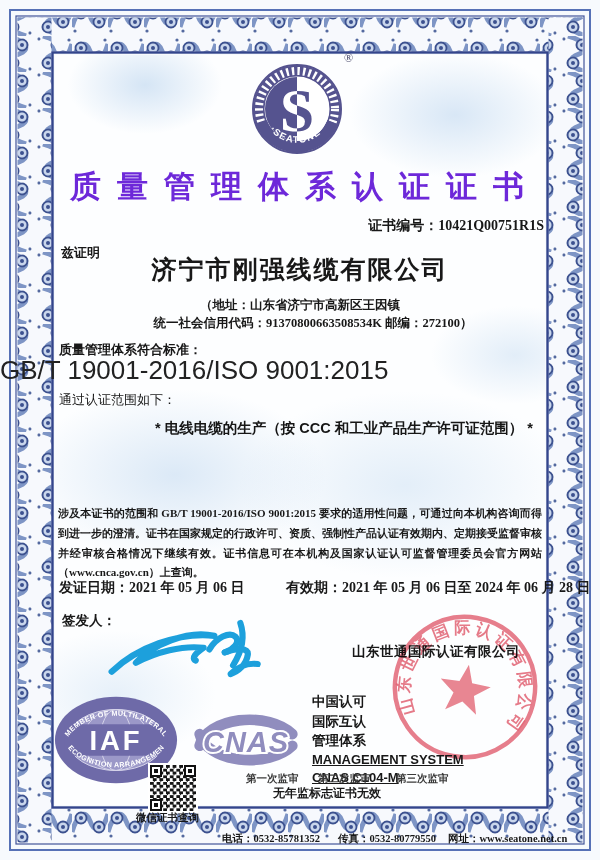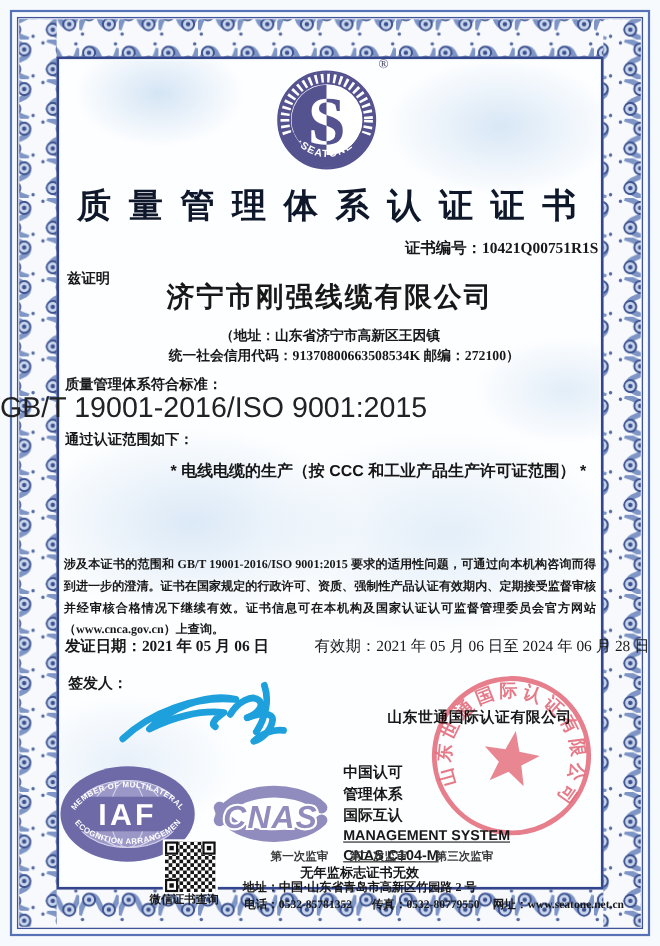--- a/index.html
+++ b/index.html
@@ -13,37 +13,37 @@
       radial-gradient(150px 90px at 400px 60px,rgba(186,212,238,.55),rgba(186,212,238,0) 70%),
       radial-gradient(120px 70px at 460px 300px,rgba(193,217,240,.45),rgba(193,217,240,0) 70%),
       radial-gradient(210px 120px at 120px 420px,rgba(186,212,238,.50),rgba(186,212,238,0) 72%),
       radial-gradient(230px 130px at 350px 430px,rgba(196,219,241,.45),rgba(196,219,241,0) 72%),
       radial-gradient(140px 90px at 60px 640px,rgba(196,219,241,.40),rgba(196,219,241,0) 72%),
       #fdfeff;}
   #frame{left:0;top:0;pointer-events:none;}
   
   #logo{left:247px;top:48px;}
   #title{left:0;top:166px;width:100%;margin:0;text-align:center;font-size:31px;font-weight:bold;
-         letter-spacing:16px;text-indent:10px;color:#0f172a;}
+         letter-spacing:16px;text-indent:10px;color:#6d28d9;}
   #certno{top:217px;right:56px;font-size:14px;font-weight:bold;}
   
   #certify{top:244px;left:61px;font-size:13px;font-weight:600;}
   #company{top:253px;left:0;width:100%;text-align:center;font-size:25px;font-weight:bold;letter-spacing:2px;}
   #addr1{top:297px;left:0;width:100%;text-align:center;font-size:12.5px;font-weight:bold;}
   #addr2{top:315px;left:0;width:100%;text-align:center;font-size:12.5px;font-weight:bold;padding-left:13px;}
   #stdlabel{top:341px;left:59px;font-size:13px;font-weight:bold;}
   #standard{top:355px;left:0;width:100%;text-align:left;font-size:26px;
             font-family:"Liberation Sans",sans-serif;color:#222;}
-  #scopelabel{top:391px;left:59px;font-size:13px;font-weight:bold;}
+  #scopelabel{top:391px;left:59px;font-size:13px;font-weight:normal;}
   #scope{top:419px;left:0;width:100%;text-align:center;font-size:14.5px;font-weight:bold;
          font-family:"Liberation Sans",sans-serif;color:#161616;padding-left:44px;}
   #disclaimer{top:504px;left:58px;width:484px;font-size:11px;font-weight:600;line-height:1.8;
               text-align:justify;}
   #issue{top:579px;left:59px;font-size:14px;font-weight:600;}
-  #valid{top:579px;left:286px;font-size:14px;font-weight:400;text-align:right;}
+  #valid{top:579px;left:286px;font-size:14px;font-weight:700;text-align:right;}
   #signer{top:612px;left:62px;font-size:13.5px;font-weight:600;}
   #signature{left:103px;top:610px;transform:rotate(-3deg);}
   #issuer{left:352px;top:643px;font-size:13.5px;font-weight:bold;letter-spacing:.5px;}
   #stamp{left:386px;top:608px;transform:rotate(10deg);mix-blend-mode:multiply;opacity:.92;}
   
   #iaf{left:52px;top:694px;}
   #cnas{left:190px;top:700px;}
   #qr{left:150px;top:765px;width:46px;height:46px;
       background:repeating-conic-gradient(#151515 0% 25%, #ffffff 0% 50%) 0 0/6.6px 6.6px;
       outline:2px solid #fff;}
@@ -51,21 +51,21 @@
   .fnd::after{content:"";position:absolute;inset:2px;background:#111;}
   .tl{left:0;top:0}.tr{right:0;top:0}.bl{left:0;bottom:0}
   #qrcaption{left:136px;top:811px;font-size:10.5px;font-weight:bold;}
   #accred{left:312px;top:692px;}
   #accred .cn{font-size:13.5px;font-weight:bold;line-height:19.5px;}
   #accred .en{font-family:"Liberation Sans",sans-serif;font-size:13px;font-weight:bold;line-height:18px;text-decoration:underline;}
   .audit{top:772px;font-size:10.5px;font-weight:bold;color:#3a3a3a;}
   #audit1{left:246px;} #audit2{left:318px;} #audit3{left:396px;}
   #notice{left:54px;top:785px;width:546px;text-align:center;font-size:12px;font-weight:bold;}
   #addressline{left:54px;top:799px;width:546px;text-align:center;font-size:11px;font-weight:bold;}
-  .contact{top:815px;font-size:10.5px;font-weight:bold;}
+  .contact{top:832px;font-size:10.5px;font-weight:bold;}
   #phone{left:222px;} #fax{left:338px;} #web{left:448px;}
 </style>
 </head>
 <body>
 
 <div class="cert">
 
   <div id="clouds"></div>
 
   <svg id="frame" class="abs" width="600" height="860" viewBox="0 0 600 860">
@@ -205,30 +205,29 @@
 
   <div id="qr" class="abs">
     <span class="fnd tl"></span>
     <span class="fnd tr"></span>
     <span class="fnd bl"></span>
   </div>
   <div id="qrcaption" class="abs">微信证书查询</div>
 
   <div id="accred" class="abs">
     <div class="cn">中国认可</div>
+    <div class="cn">国际互认</div>
     <div class="cn">管理体系</div>
-    <div class="cn">国际互认</div>
     <div class="en">MANAGEMENT SYSTEM</div>
     <div class="en">CNAS C104-M</div>
   </div>
 
   <span id="audit1" class="abs audit">第一次监审</span>
   <span id="audit2" class="abs audit">第二次监审</span>
   <span id="audit3" class="abs audit">第三次监审</span>
 
   <div id="notice" class="abs">无年监标志证书无效</div>
-  <div id="addressline" class="abs">地址：中国·山东省青岛市高新区竹园路 2 号</div>
 
   <span id="phone" class="abs contact">电话：0532-85781352</span>
   <span id="fax" class="abs contact">传真：0532-80779550</span>
   <span id="web" class="abs contact">网址：www.seatone.net.cn</span>
 
 </div>
 
 </body></html>

